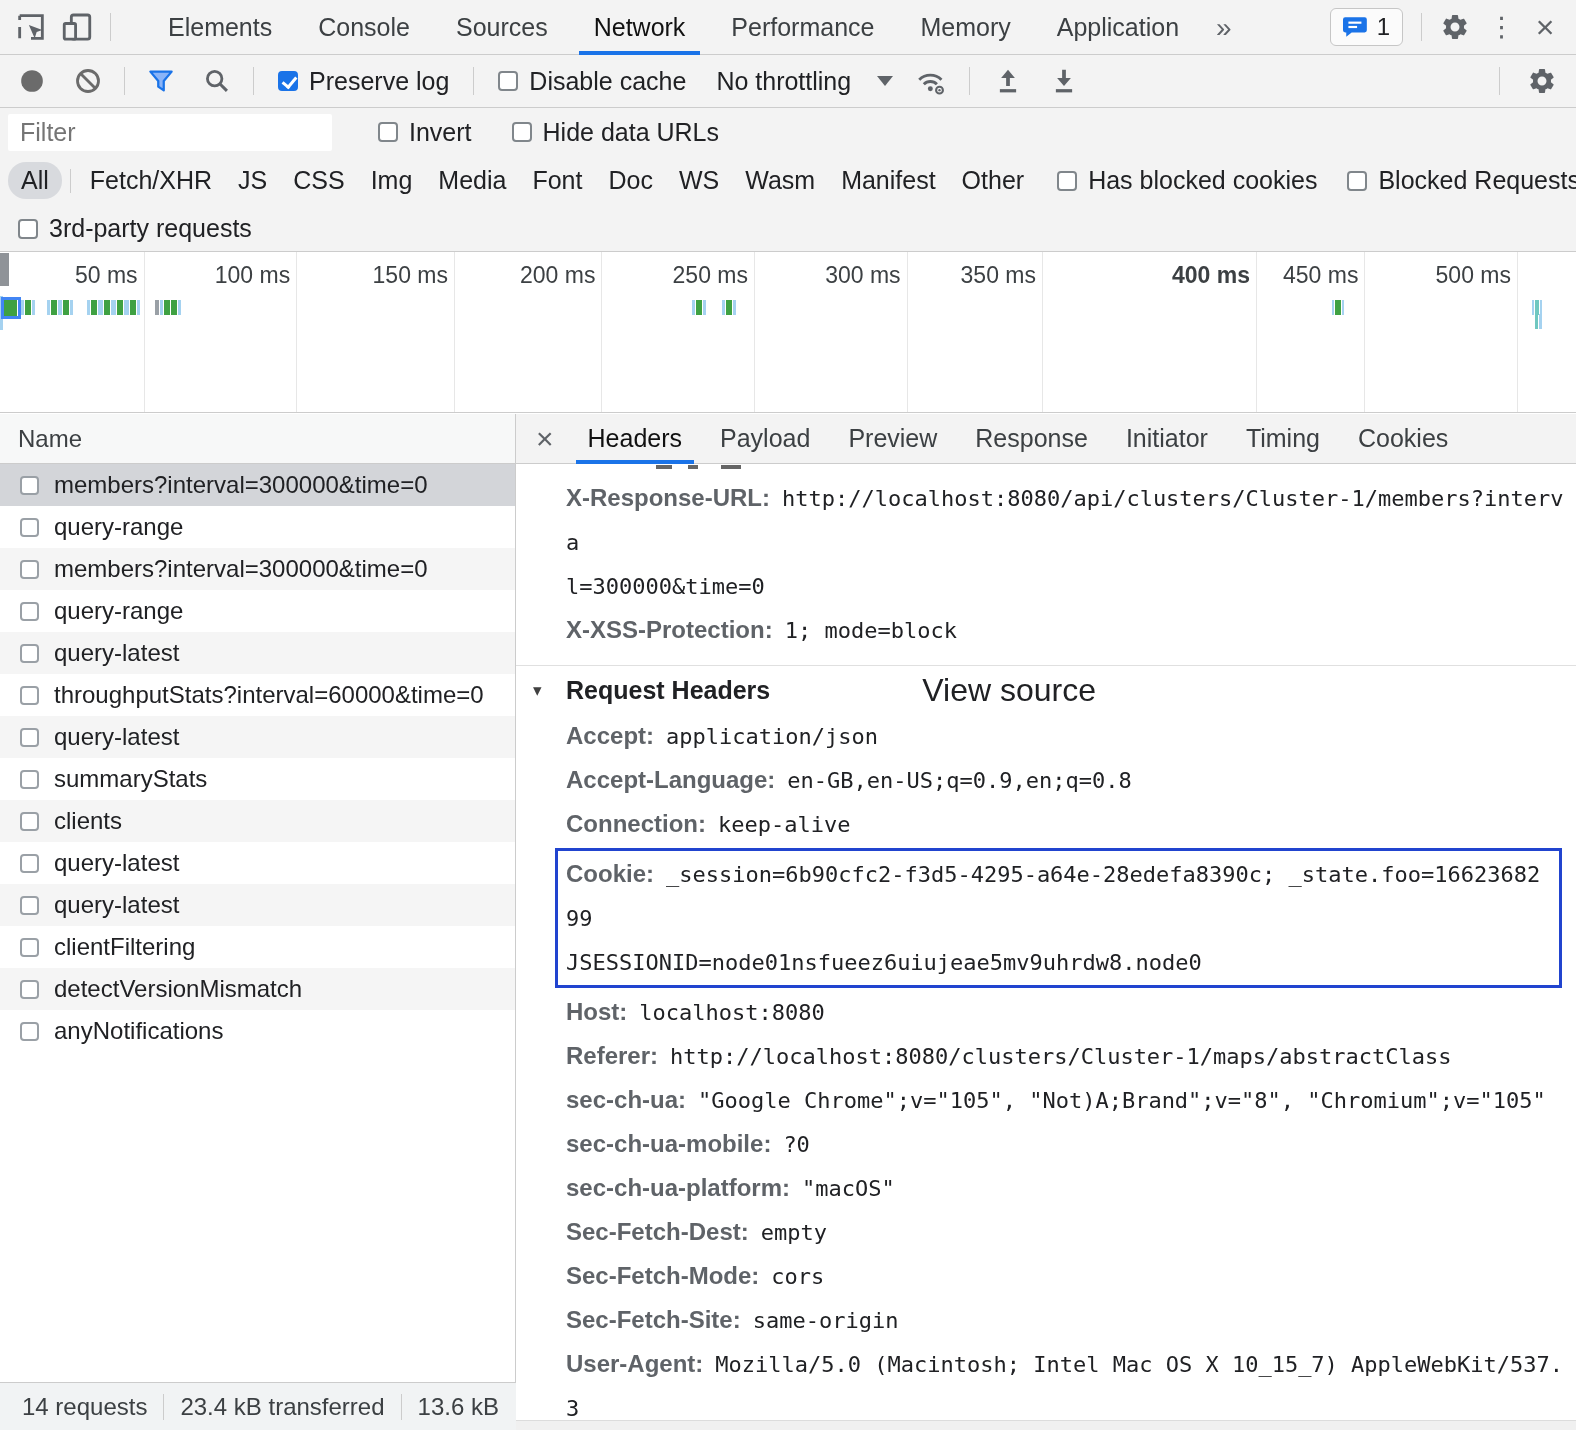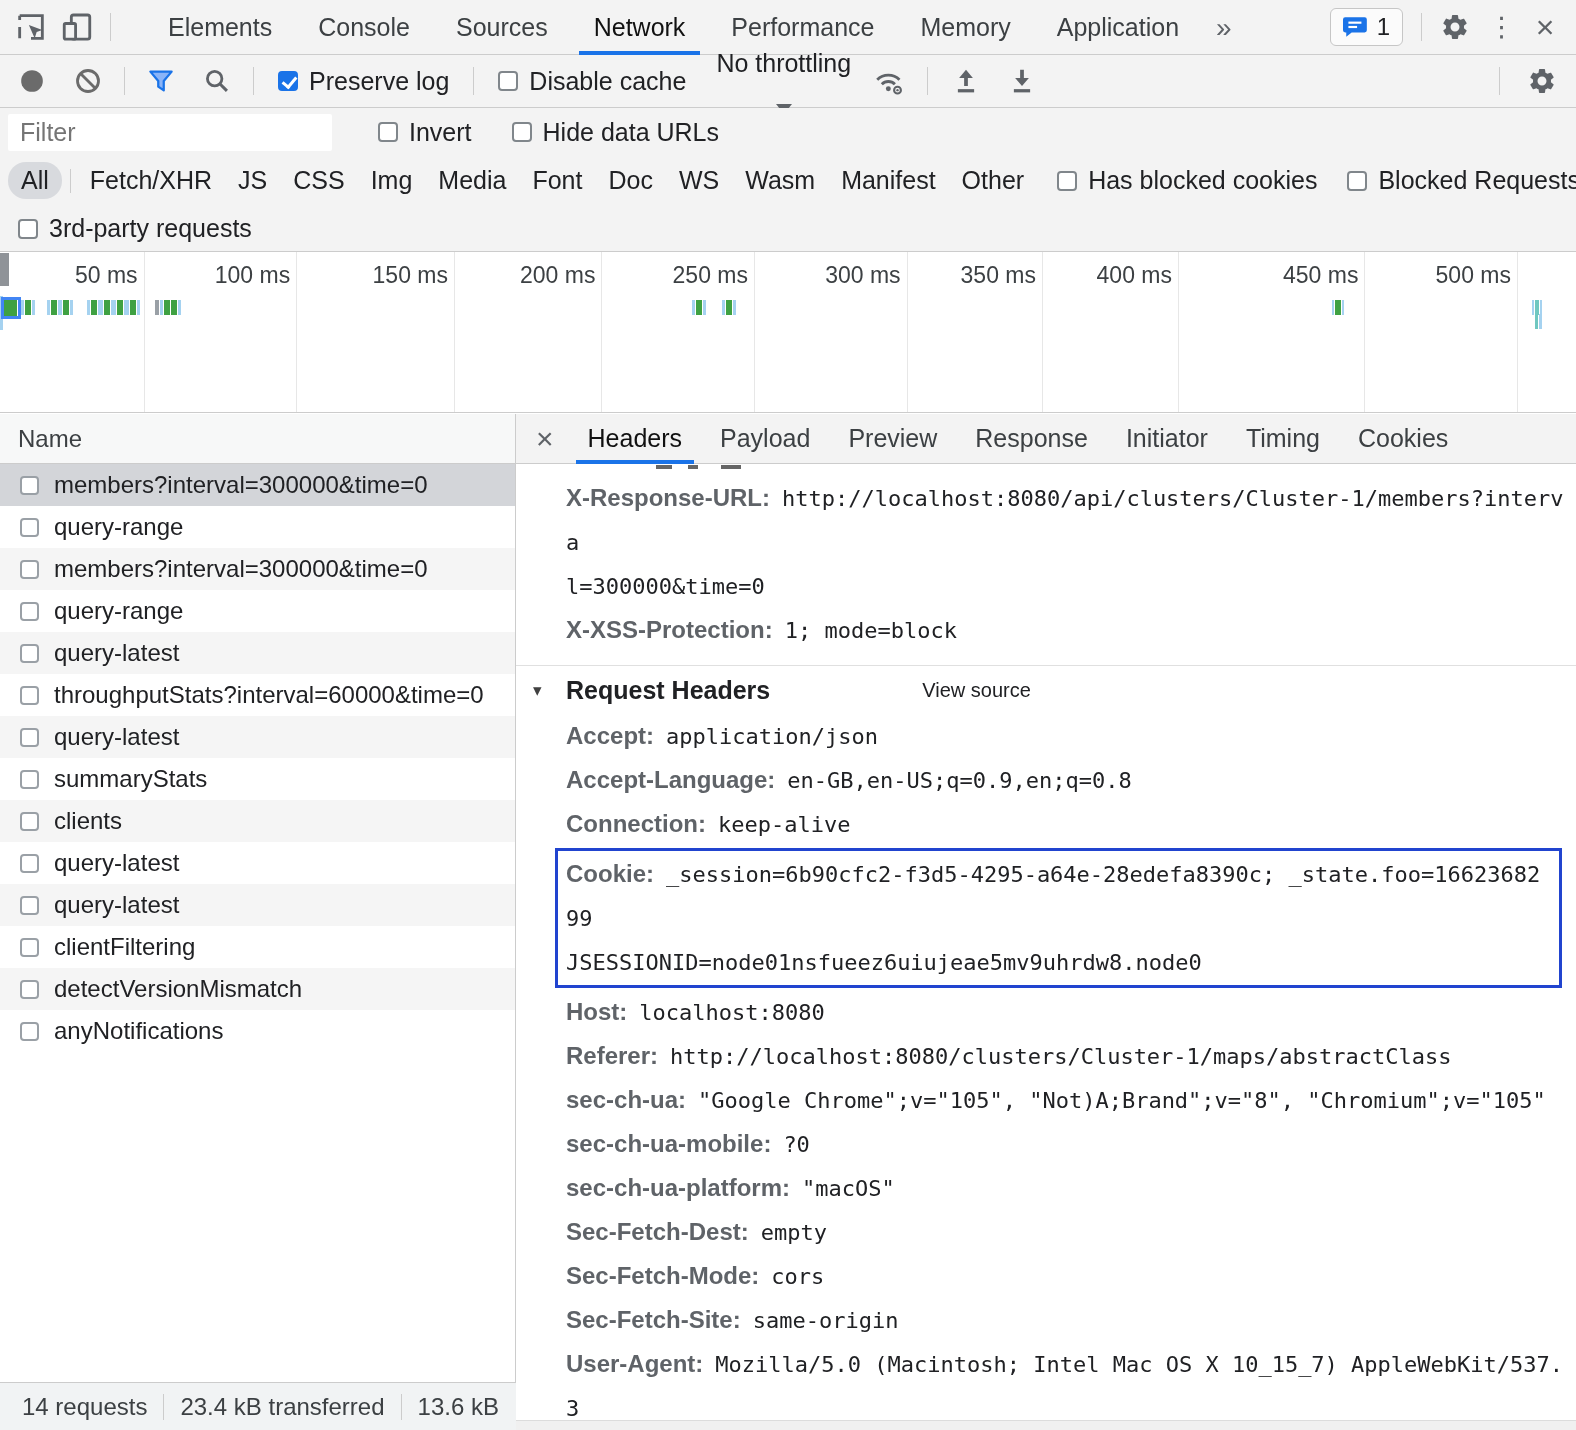--- a/index.html
+++ b/index.html
@@ -22,21 +22,21 @@
   .close-x { font-size:32px; color:#5f6368; width:30px; text-align:center; }
 
   
   .nettools { position:absolute; left:0; top:55px; width:1576px; height:53px; background:#f3f3f3; border-bottom:1px solid #ccc; display:flex; align-items:center; gap:0; }
   .nettools .icon-btn { width:56px; height:46px; display:flex; align-items:center; justify-content:center; flex:none; }
   .chk-group { display:flex; align-items:center; gap:11px; padding:0 16px; flex:none; }
   .chk-label { font-size:25px; color:#202124; white-space:nowrap; }
   .cb { display:inline-block; width:20px; height:20px; border:2px solid #80868b; border-radius:4px; background:#fff; position:relative; flex:none; }
   .cb.checked { background:#1a73e8; border-color:#1a73e8; }
   .cb.checked::after { content:""; position:absolute; left:5px; top:1px; width:6px; height:11px; border:solid #fff; border-width:0 3px 3px 0; transform:rotate(40deg); }
-  .throttle { display:flex; align-items:center; gap:26px; padding:0 10px 0 14px;flex-direction:column; }
+  .throttle { display:flex; align-items:center; gap:26px; padding:0 10px 0 14px; }
   .caret-down { width:0; height:0; border-left:8px solid transparent; border-right:8px solid transparent; border-top:10px solid #5f6368; }
 
   
   .filtersec { position:absolute; left:0; top:108px; width:1576px; height:144px; background:#f3f3f3; border-bottom:1px solid #ccc; }
   .frow1 { display:flex; align-items:center; height:48px; padding-left:8px; }
   .filter-input { width:324px; height:37px; border:none; background:#fff; border-radius:2px; font-size:25px; padding:0 12px; color:#202124; outline:none; font-family:"Liberation Sans",sans-serif; }
   .filter-input::placeholder { color:#757575; }
   .frow2 { display:flex; align-items:center; height:49px; padding-left:8px; gap:0; }
   .pill { font-size:25px; color:#202124; padding:4px 13px; border-radius:18px; margin-right:8px; }
   .pill.selected { background:#d8dade; }
@@ -74,21 +74,21 @@
   .dtab.selected::after { content:""; position:absolute; left:4px; right:4px; bottom:0; height:4px; background:#1a73e8; }
   .dcontent { position:relative; height:956px; overflow:hidden; padding:12px 8px 0 50px; }
   .sliver { position:absolute; top:1px; height:4px; background:#666; }
   .hdr-row { line-height:43px; font-size:24px; }
   .hn { font-weight:bold; color:#5f6368; margin-right:12px;text-align:right; }
   .hv { font-family:"DejaVu Sans Mono", monospace; font-size:22px; color:#202124; white-space:pre-wrap; word-break:break-all; }
   .sec-divider { border-top:1px solid #e0e0e0; margin:13px 0 0 -50px; width:1060px; }
   .sec-header { display:flex; align-items:center; height:48px; margin-left:-33px; }
   .disclosure { font-size:17px; color:#404040; width:33px; }
   .sec-title { font-size:25px; font-weight:bold; color:#202124; }
-  .view-source { font-size:20px; color:#202124; margin-left:152px; }
+  .view-source { font-size:32px; color:#202124; margin-left:152px; }
   .hl-box { border:3px solid #2144cf; margin:2px 6px 2px -11px; padding:1px 8px; }
   .bottom-strip { position:absolute; left:516px; top:1420px; width:1060px; height:10px; background:#f0f0f0; border-top:1px solid #dcdcdc; }
 
   svg { display:block; }
 </style>
 </head>
 <body>
 
 <div class="tabbar">
   <div class="icon-btn" style="margin-left:8px;">
@@ -279,21 +279,21 @@
 <div class="overview">
   <div class="ov-handle"></div>
   <div class="ov-edge"></div>
 <div class="tick" style="left: -5.4px;">50 ms</div>
     <div class="tick" style="left: 147.2px;">100 ms</div>
     <div class="tick" style="left: 305px;">150 ms</div>
     <div class="tick" style="left: 452.4px;">200 ms</div>
     <div class="tick" style="left: 605px;">250 ms</div>
     <div class="tick" style="left: 757.6px;">300 ms</div>
     <div class="tick" style="left: 893px;">350 ms</div>
-    <div class="tick" style="left: 1029px;">400 ms</div>
+    <div class="tick" style="left: 1107px; font-weight: bold;">400 ms</div>
     <div class="tick" style="left: 1215.4px;">450 ms</div>
     <div class="tick" style="left: 1368px;">500 ms</div>
     <div class="bar sel" style="left: 1px; top: 45px;">
       <span style="width: 13px; background: rgb(63, 161, 66);"></span>
     </div>
     <div class="bar" style="left: 21px; top: 48px;">
       <span style="width: 3px; background: rgb(165, 210, 240);"></span>
       <span style="width: 6px; background: rgb(63, 161, 66);"></span>
       <span style="width: 3px; background: rgb(165, 210, 240);"></span>
     </div>

